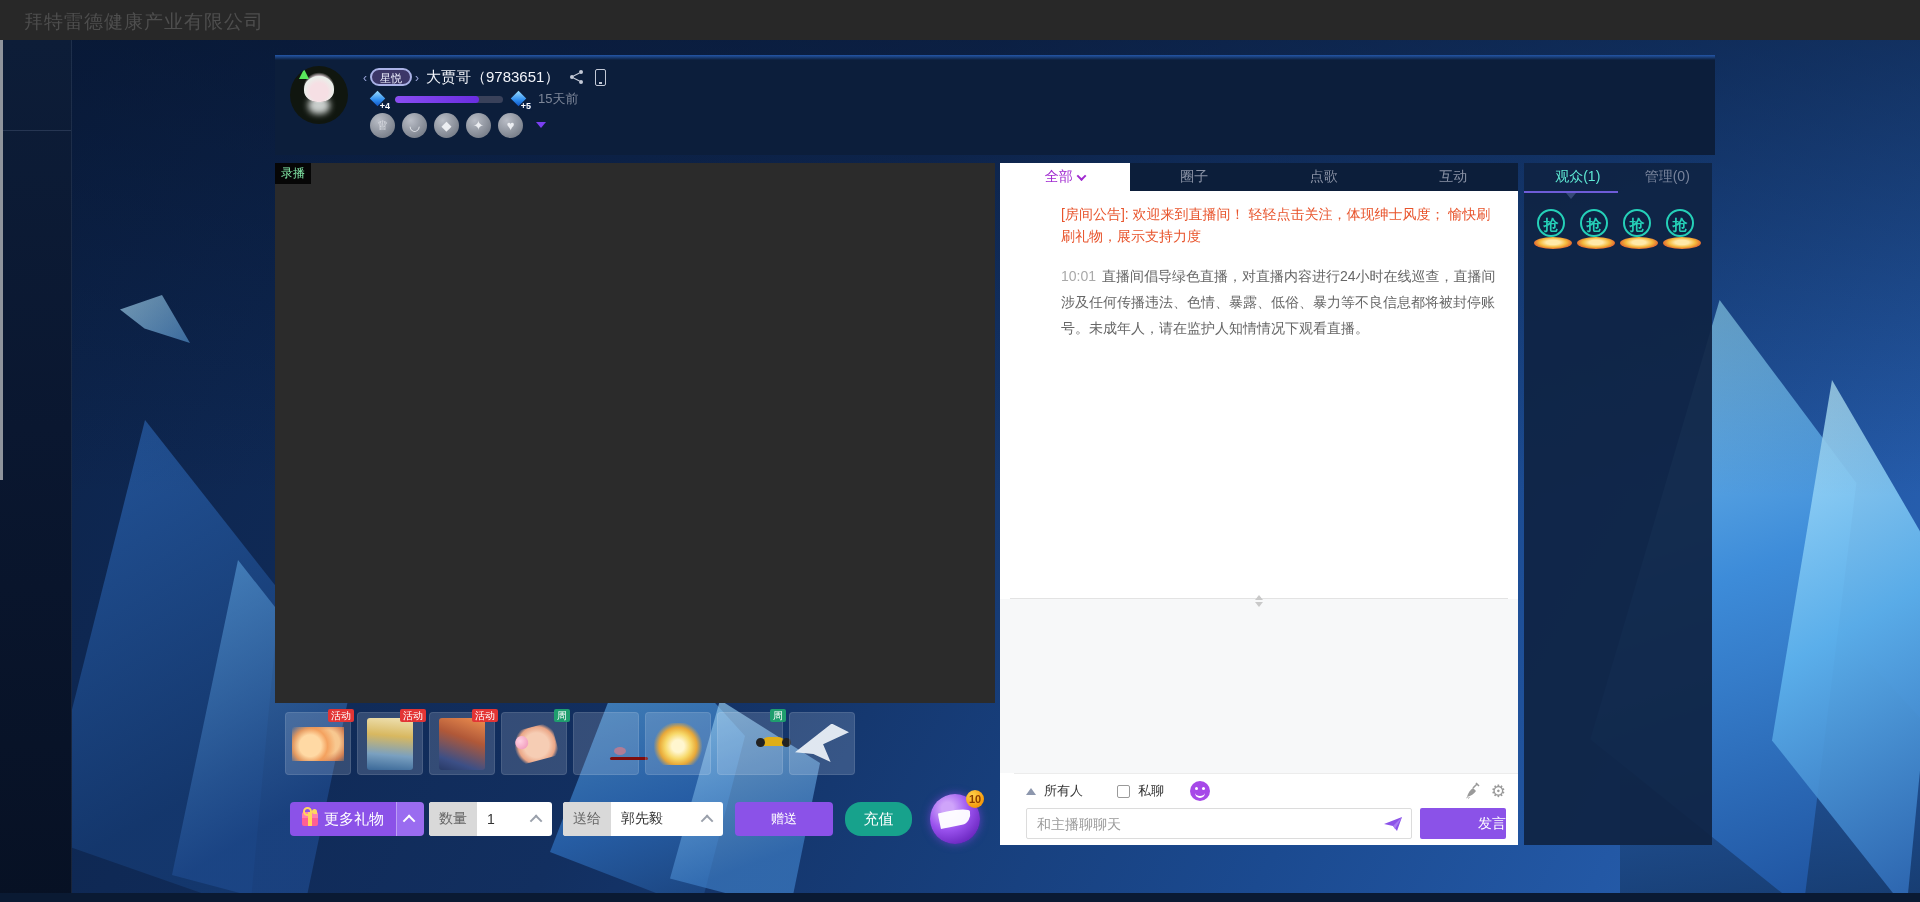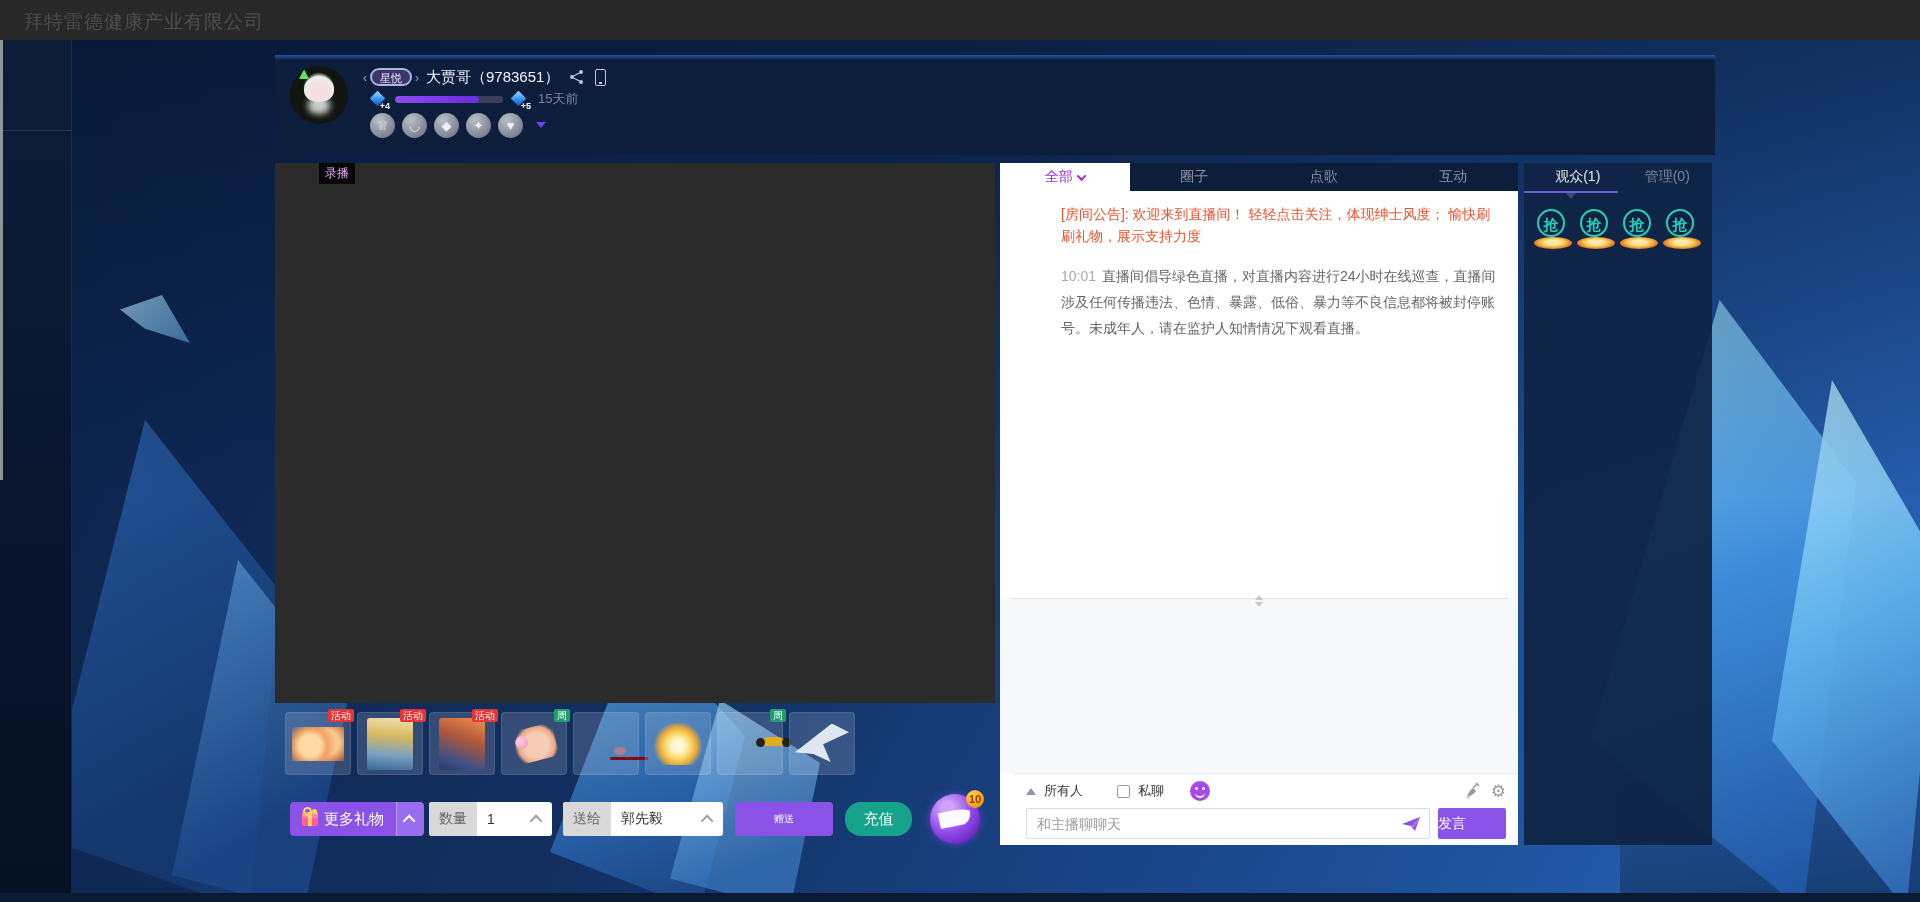--- a/index.html
+++ b/index.html
@@ -51,21 +51,21 @@
   .last-live{margin-left:10px;color:#7d8698;font-size:13px;}
   .medals{display:flex;align-items:center;margin-top:3px;}
   .medal{width:25px;height:25px;margin-right:7px;border-radius:50%;background:radial-gradient(circle at 35% 30%,#b9bdc6,#7b818c 75%);color:#eceef2;font-size:13px;text-align:center;line-height:25px;}
   .caret-down{width:0;height:0;border:5px solid transparent;border-top:6px solid #7b3ff2;margin:4px 0 0 6px;}
   .viewnum{position:absolute;left:852px;top:121px;width:57px;height:22px;border:1px solid #525d86;border-radius:2px;color:#9d7ff5;font-size:14px;text-align:center;line-height:20px;}
   .followbtn{position:absolute;left:919px;top:121px;width:61px;height:23px;border-radius:2px;background:#8b52e8;color:#fff;font-size:13px;display:flex;align-items:center;justify-content:center;gap:4px;cursor:pointer;}
   .followbtn .hh{color:#f2c4ea;font-size:12px;}
 
   
   .video{position:absolute;left:275px;top:163px;width:720px;height:540px;background:#2b2b2b;}
-  .rec-label{position:absolute;left:0;top:0;background:rgba(0,0,0,.85);color:#f0abfc;font-size:12px;padding:2px 6px;margin-left:44px;}
+  .rec-label{position:absolute;left:0;top:0;background:rgba(0,0,0,.85);color:#86efac;font-size:12px;padding:2px 6px;}
 
   
   .giftbar{position:absolute;left:275px;top:712px;width:720px;height:64px;}
   .gslot{position:absolute;top:0;width:66px;height:63px;border-radius:4px;background:rgba(235,244,255,.16);box-shadow:inset 0 0 0 1px rgba(255,255,255,.10);cursor:pointer;}
   .gbadge{position:absolute;top:-3px;right:-3px;font-size:10px;color:#fff;padding:1px 3px;border-radius:2px;line-height:11px;z-index:3;}
   .gbadge:empty{display:none;}
   .b-red{background:#e33535;}
   .b-green{background:#1f9e6e;}
   .gart{position:absolute;left:50%;top:50%;transform:translate(-50%,-50%);}
   .g1{width:52px;height:34px;background:radial-gradient(circle at 35% 55%,#ffd9a4 0 28%,rgba(244,158,90,.9) 45%,transparent 66%),radial-gradient(circle at 68% 45%,#f8c890 0 30%,rgba(240,140,80,.85) 48%,transparent 70%);}
@@ -92,21 +92,21 @@
   .giftico::after{content:"";position:absolute;left:1px;top:-5px;width:5px;height:5px;border:2px solid #ffd65e;border-radius:50% 50% 0 50%;box-shadow:7px 0 0 -2px #ffd65e;}
   .chevron{width:9px;height:9px;border-left:2px solid #fff;border-top:2px solid #fff;transform:rotate(45deg) translateY(2px);}
   .chevron.gray{border-color:#9aa0ab;}
   .fieldgrp{display:flex;background:#fff;border-radius:3px;overflow:hidden;}
   .fieldgrp .lab{background:#d9d9d9;color:#666;font-size:14px;display:flex;align-items:center;padding:0 10px;}
   .fieldgrp .val{display:flex;align-items:center;justify-content:space-between;color:#333;font-size:14px;padding:0 10px;gap:14px;cursor:pointer;}
   .grp-qty{left:429px;width:123px;}
   .grp-qty .val{flex:1;}
   .grp-send{left:563px;width:160px;}
   .grp-send .val{flex:1;}
-  .btn-give{left:735px;width:98px;background:#8b52e8;border-radius:4px;color:#fff;font-size:10px;text-align:center;line-height:34px;cursor:pointer;}
+  .btn-give{left:735px;width:98px;background:#8b52e8;border-radius:4px;color:#fff;font-size:13px;text-align:center;line-height:34px;cursor:pointer;}
   .btn-charge{left:845px;width:67px;background:#17a28c;border-radius:16px;color:#fff;font-size:15px;text-align:center;line-height:34px;cursor:pointer;}
   .featherbtn{position:absolute;left:930px;top:794px;width:50px;height:50px;border-radius:50%;background:radial-gradient(circle at 35% 28%,#cfa4fa 0 12%,#9a52ee 45%,#6220b8 85%);box-shadow:0 0 8px rgba(140,70,240,.6);cursor:pointer;}
   .featherbtn .fe{position:absolute;left:9px;top:16px;width:32px;height:16px;background:#fff;border-radius:2% 98% 45% 55%/60% 40% 98% 2%;transform:rotate(-12deg);opacity:.96;}
   .featherbtn .cnt{position:absolute;right:-4px;top:-4px;min-width:18px;height:18px;border-radius:50%;background:radial-gradient(circle at 35% 30%,#ffd24a,#f59a0c 70%);color:#8a3c00;font-size:11px;font-weight:bold;text-align:center;line-height:18px;}
 
   
   .chat{position:absolute;left:1000px;top:163px;width:518px;height:682px;background:#fff;}
   .chat-tabs{display:flex;height:28px;}
   .chat-tab{flex:1;background:#0c1e3a;color:#8b93a6;font-size:14px;display:flex;align-items:center;justify-content:center;gap:5px;cursor:pointer;}
   .chat-tab.active{background:#fff;color:#a02ad0;}
@@ -131,27 +131,27 @@
   .emoji::before{content:"";position:absolute;left:5px;top:6px;width:3px;height:3px;border-radius:50%;background:#fff;box-shadow:7px 0 0 #fff;}
   .emoji::after{content:"";position:absolute;left:5px;top:9px;width:10px;height:6px;border-radius:0 0 10px 10px;border-bottom:2px solid #fff;}
   .foot-sp{flex:1;}
   .icon-broom{width:20px;height:20px;cursor:pointer;}
   .icon-gear{font-size:17px;color:#9a9a9a;cursor:pointer;font-family:"DejaVu Sans",sans-serif;line-height:20px;}
   .foot-row2{display:flex;align-items:center;padding:0 12px;gap:8px;}
   .chat-input{flex:1;height:31px;border:1px solid #dcdcdc;border-radius:2px;display:flex;align-items:center;padding:0 8px;}
   .chat-input input{flex:1;border:0;outline:0;font-size:14px;color:#333;}
   .chat-input input::placeholder{color:#9b9b9b;}
   .plane{width:20px;height:16px;flex:none;cursor:pointer;}
-  .btn-say{width:68px;height:31px;background:#8b52e8;border-radius:2px;color:#fff;font-size:14px;text-align:left;line-height:31px;cursor:pointer;}
+  .btn-say{width:86px;height:31px;background:#8b52e8;border-radius:2px;color:#fff;font-size:14px;text-align:right;line-height:31px;cursor:pointer;}
 
   
   .roster{position:absolute;left:1524px;top:163px;width:188px;height:682px;background:rgba(15,35,68,.93);}
   .roster-tabs{display:flex;height:28px;position:relative;}
   .roster-tab{flex:1;font-size:14px;display:flex;align-items:center;justify-content:center;cursor:pointer;color:#78839b;}
-  .roster-tab.active{color:#e5e5e5;padding-left:9px;}
+  .roster-tab.active{color:#5eead4;padding-left:9px;}
   .roster-line{position:absolute;left:0;top:28px;width:50%;height:2px;background:#6e5cd8;}
   .roster-line::after{content:"";position:absolute;left:50%;top:2px;transform:translateX(-50%);width:0;height:0;border:5px solid transparent;border-top:6px solid #364a78;}
   .grabs{position:absolute;left:12px;top:46px;display:flex;gap:9px;}
   .grab{position:relative;width:34px;height:46px;cursor:pointer;}
   .grab .c{position:absolute;left:1px;top:0;width:28px;height:28px;border:2px solid #25d0b8;border-radius:50%;color:#25d0b8;font-size:15px;font-weight:bold;text-align:center;line-height:28px;background:rgba(8,28,56,.25);z-index:2;}
   .grab .base{position:absolute;left:-2px;bottom:6px;width:38px;height:12px;border-radius:50%;background:radial-gradient(ellipse at 50% 45%,#ffe9a8 0 25%,#f4b93c 50%,#d8482а 80%,#c23a20 100%);background:radial-gradient(ellipse at 50% 45%,#ffe9a8 0 25%,#f4b93c 50%,#d8482a 80%);}
   .gap-line{position:absolute;left:1518px;top:163px;width:6px;height:682px;}
 </style>
 </head>
 <body>

